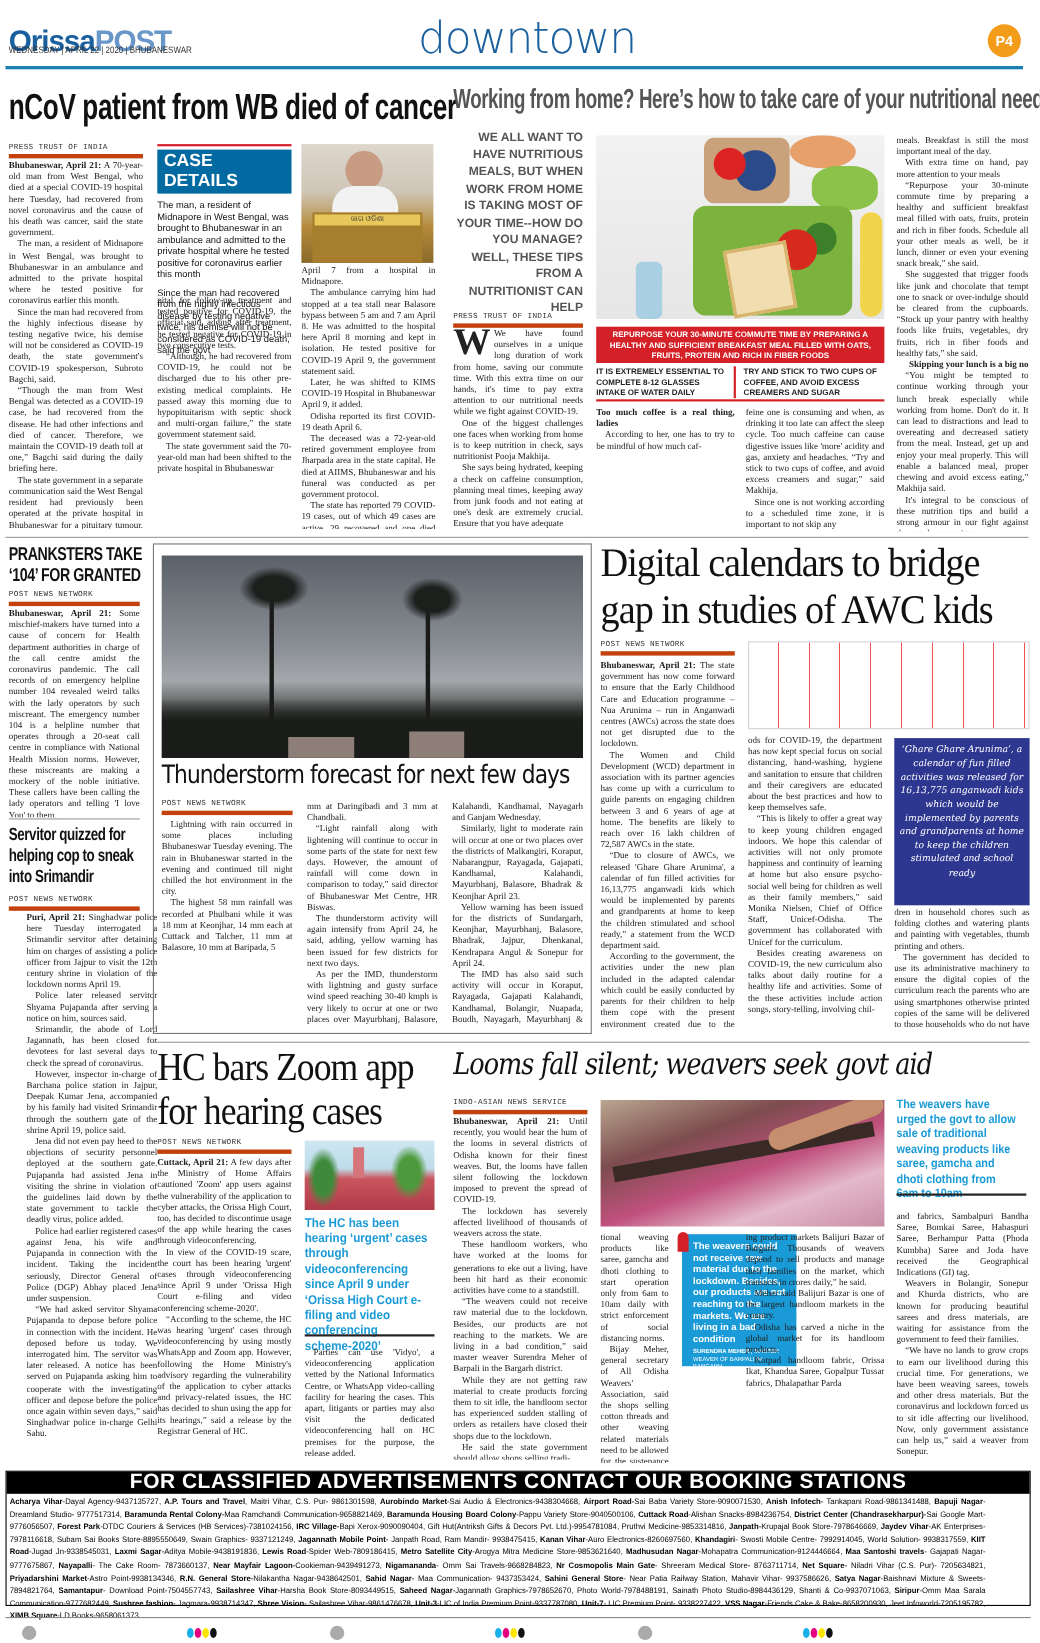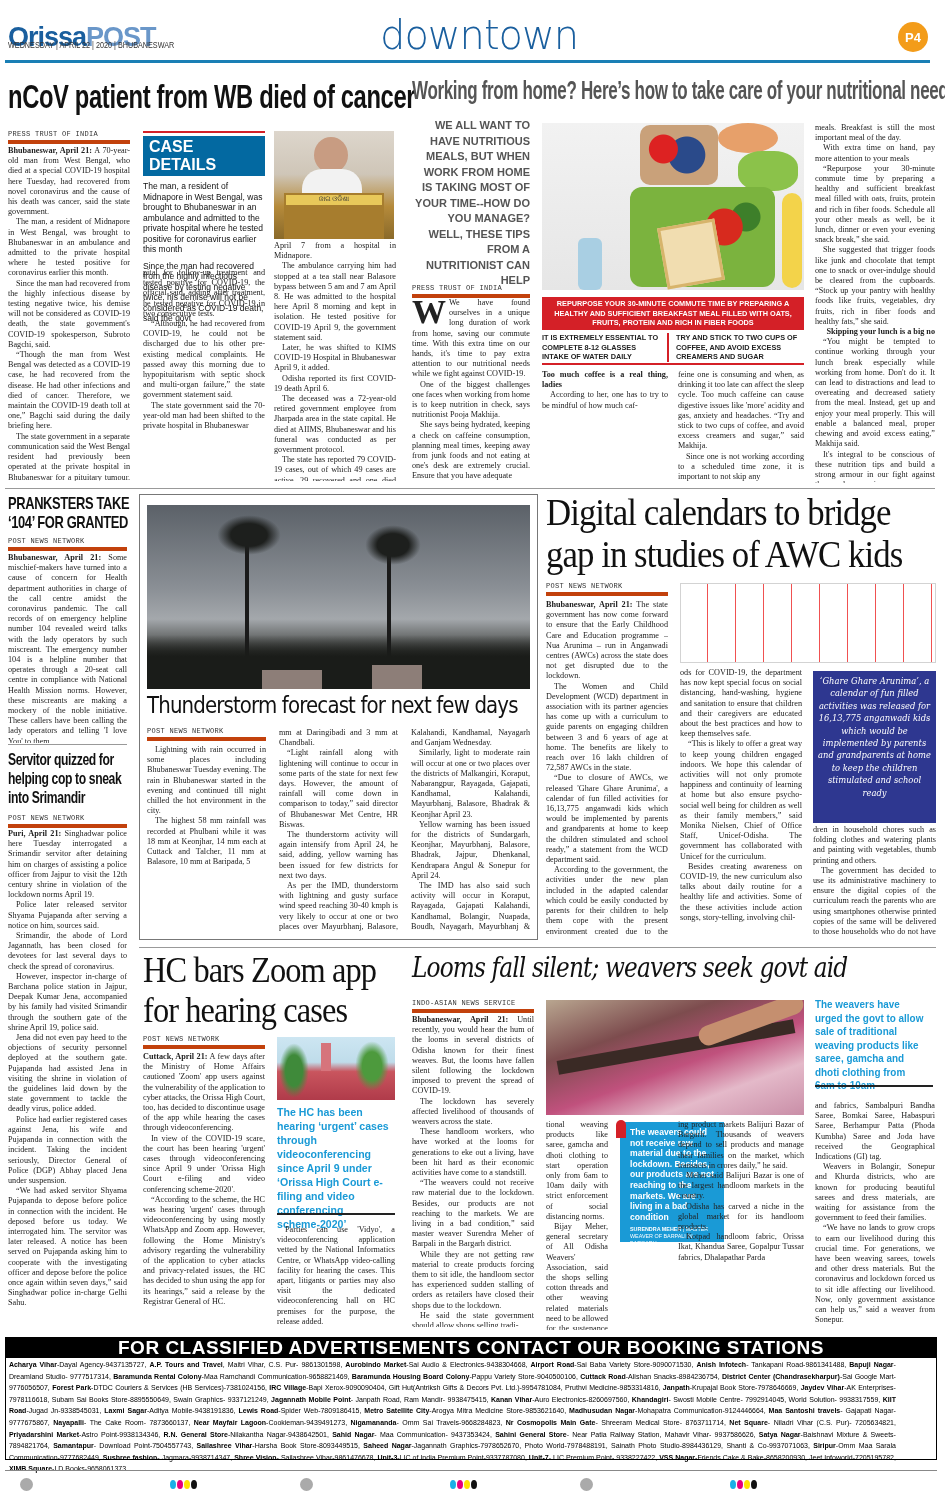--- a/index.html
+++ b/index.html
@@ -113,21 +113,21 @@
 
 <div class="abs hl-cond" style="left:8px;top:494px;width:165px;font-size:17px;line-height:19px;transform:scaleX(.76)">PRANKSTERS TAKE ‘104’ FOR GRANTED</div>
 <div class="abs byline" style="left:8px;top:537px;width:119px">POST NEWS NETWORK</div>
 <div class="abs body" style="left:8px;top:553px;width:119px;height:190px">
   <p class="first"><b>Bhubaneswar, April 21:</b> <span>Some mischief-makers have turned into a cause of concern for Health department authorities in charge of the call centre amidst the coronavirus pandemic. The call records of on emergency helpline number 104 revealed weird talks with the lady operators by such miscreant. The emergency number 104 is a helpline number that operates through a 20-seat call centre in compliance with National Health Mission norms. However, these miscreants are making a mockery of the noble initiative. These callers have been calling the lady operators and telling 'I love You' to them.</span></p>
 </div>
 <div class="abs" style="left:8px;top:744px;width:119px;height:1px;background:#999"></div>
 
 <div class="abs hl-cond" style="left:8px;top:750px;width:160px;font-size:16px;line-height:19px;transform:scaleX(.76)">Servitor quizzed for helping cop to sneak into Srimandir</div>
 <div class="abs byline" style="left:8px;top:814px;width:119px">POST NEWS NETWORK</div>
-<div class="abs body" style="left:8px;top:829px;width:119px;height:498px">
+<div class="abs body" style="left:24px;top:829px;width:119px;height:498px">
   <p class="first"><b>Puri, April 21:</b> <span>Singhadwar police here Tuesday interrogated a Srimandir servitor after detaining him on charges of assisting a police officer from Jajpur to visit the 12th century shrine in violation of the lockdown norms April 19.</span></p>
   <p>Police later released servitor Shyama Pujapanda after serving a notice on him, sources said.</p>
     <p>Srimandir, the abode of Lord Jagannath, has been closed for devotees for last several days to check the spread of coronavirus.</p>
     <p>However, inspector in-charge of Barchana police station in Jajpur, Deepak Kumar Jena, accompanied by his family had visited Srimandir through the southern gate of the shrine April 19, police said.</p>
     <p>Jena did not even pay heed to the objections of security personnel deployed at the southern gate. Pujapanda had assisted Jena in visiting the shrine in violation of the guidelines laid down by the state government to tackle the deadly virus, police added.</p>
     <p>Police had earlier registered cases against Jena, his wife and Pujapanda in connection with the incident. Taking the incident seriously, Director General of Police (DGP) Abhay placed Jena under suspension.</p>
     <p>“We had asked servitor Shyama Pujapanda to depose before police in connection with the incident. He deposed before us today. We interrogated him. The servitor was later released. A notice has been served on Pujapanda asking him to cooperate with the investigating officer and depose before the police once again within seven days,” said Singhadwar police in-charge Gelhi Sahu.</p>
 </div>
 
 <div class="abs" style="left:139px;top:494px;width:399px;height:446px;border:1px solid #777"></div>

